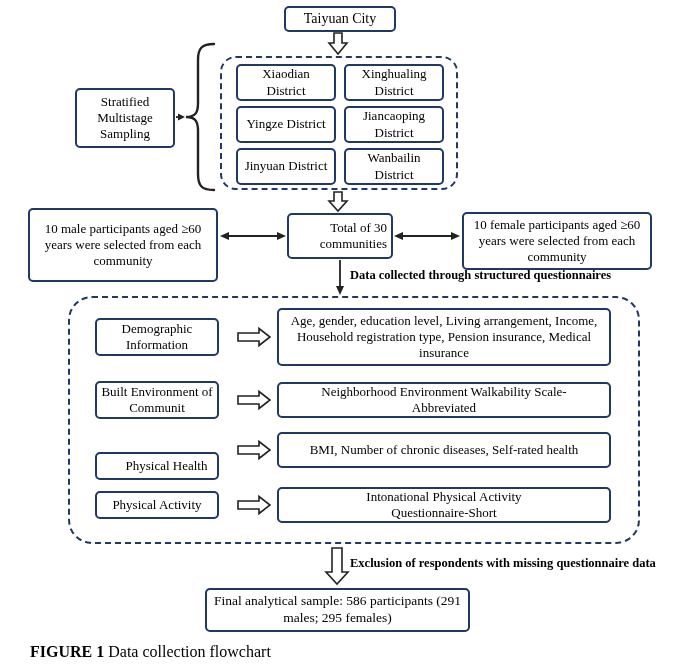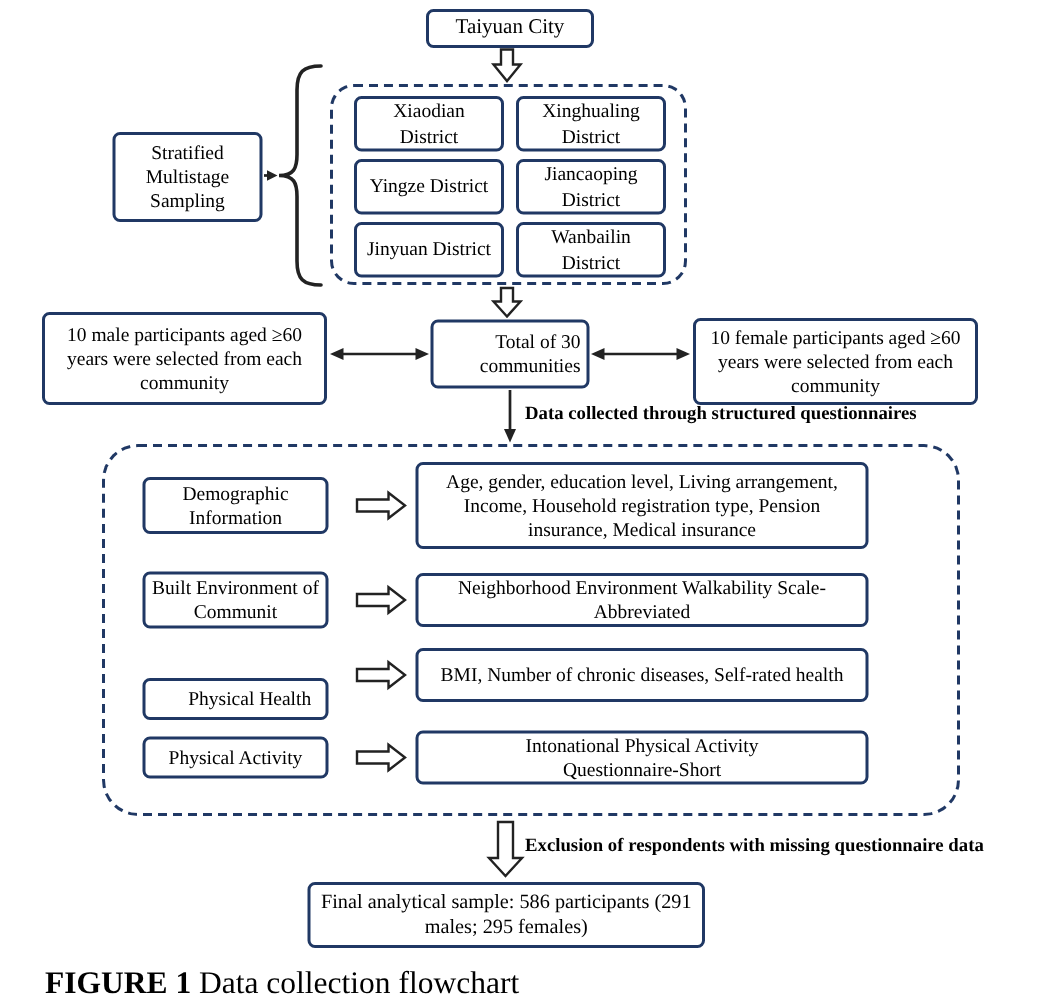--- a/index.html
+++ b/index.html
@@ -23,34 +23,34 @@
   .note {
     position:absolute; font-weight:bold; font-size:12.5px; white-space:nowrap;
   }
   #city-box { left:284px; top:6px; width:112px; height:26px; font-size:14px; }
   #districts-frame { left:220px; top:56px; width:238px; height:134px; border-radius:16px; }
   .district { width:100px; height:37px; }
   #d0 { left:236px; top:64px;justify-content:center; } #d1 { left:344px; top:64px; }
   #d2 { left:236px; top:106px; } #d3 { left:344px; top:106px; }
   #d4 { left:236px; top:148px; } #d5 { left:344px; top:148px; }
   #sampling-box { left:75px; top:88px; width:100px; height:60px; }
-  #male-box { left:28px; top:208px; width:190px; height:62px; }
+  #male-box { left:28px; top:208px; width:190px; height:74px; }
   #total-box { left:287px; top:213px; width:106px; height:46px;text-align:right; }
   #female-box { left:462px; top:212px; width:190px; height:58px; }
   #questionnaire-note { left:350px; top:268px; }
   #survey-frame { left:68px; top:296px; width:572px; height:248px; border-radius:24px; }
   .row-label { left:95px; width:124px; }
   #r0l { top:318px; height:38px; } #r1l { top:381px; height:38px; }
   #r2l { top:452px; height:28px;padding-left:23px; } #r3l { top:491px; height:28px; }
-  .row-detail { left:277px; width:302px; }
+  .row-detail { left:277px; width:334px; }
   #r0d { top:308px; height:58px; } #r1d { top:382px; height:36px; }
   #r2d { top:432px; height:36px; } #r3d { top:487px; height:36px; }
   #exclusion-note { left:350px; top:556px; }
   #final-box { left:205px; top:588px; width:265px; height:44px; font-size:13.5px; }
-  #caption { position:absolute; left:30px; top:643px; font-size:21px; }
+  #caption { position:absolute; left:30px; top:643px; font-size:16px; }
   #caption .cap-label { font-weight:bold; }
   #arrow-layer { position:absolute; left:0; top:0; width:700px; height:669px; pointer-events:none; }
 </style>
 </head>
 <body>
 
 <div>
 
   <div class="box" id="city-box">
     <span>Taiyuan City</span>

